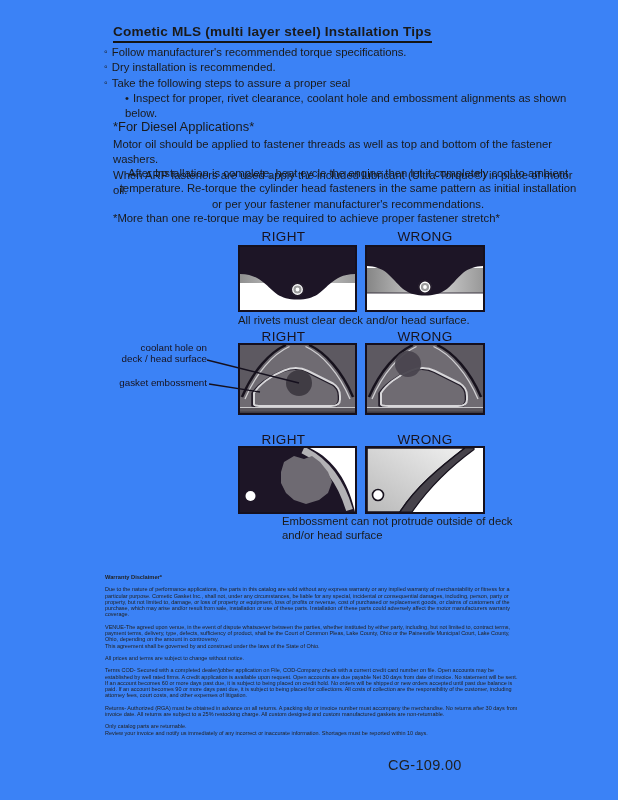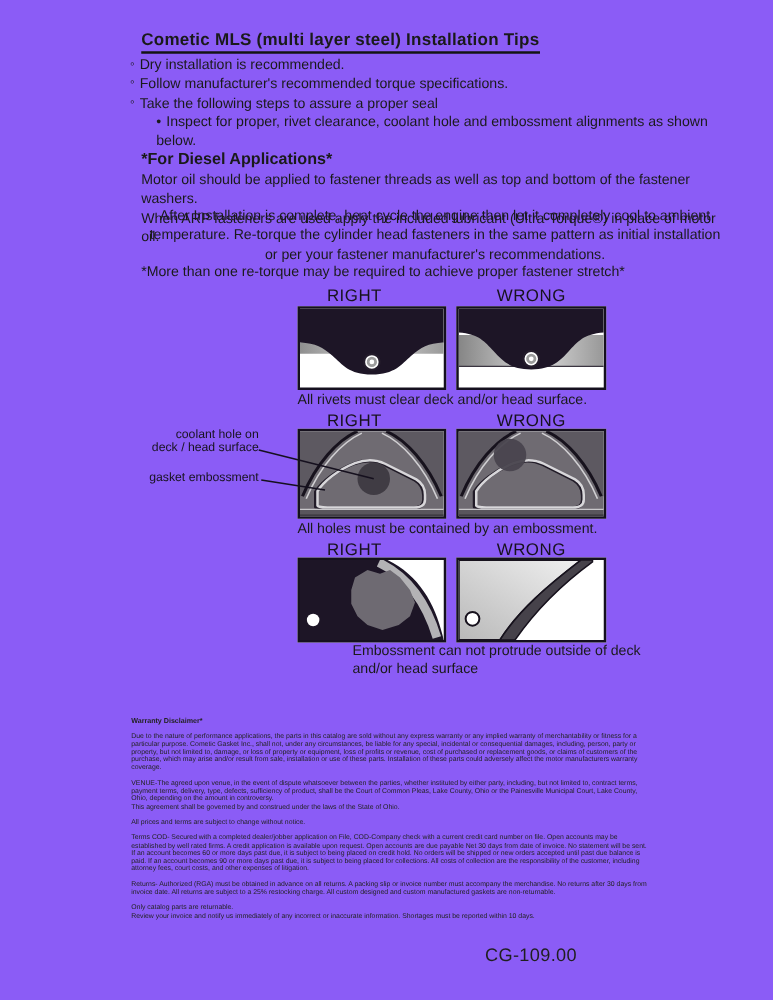--- a/index.html
+++ b/index.html
@@ -1,28 +1,28 @@
 <!DOCTYPE html>
 <html><head>
 <meta charset="utf-8">
 <style>
   html,body { margin:0; padding:0; background:#ffffff; }
   #page {
-    position:relative; width:618px; height:800px; background:#8b5cf6;
+    position:relative; width:618px; height:800px; background:#3b82f6;
     font-family:"Liberation Sans", sans-serif; color:#1a1a1a; overflow:hidden;
   }
   .title {
     position:absolute; left:113px; top:24px; font-size:13.6px; font-weight:bold;
     letter-spacing:0.2px; border-bottom:2px solid #141414; padding-bottom:2px;
   }
   .bullets { position:absolute; left:104px; top:45px; font-size:11.3px; line-height:15.3px; width:470px; }
   .b::before  { content:"◦"; margin-right:4px; font-size:10.5px; position:relative; top:-1px; }
   .sb { padding-left:21px; }
   .sb::before { content:"•"; margin-right:4px; }
-  .diesel-h { position:absolute; left:113px; top:119px; font-size:12.9px; font-weight:bold; }
+  .diesel-h { position:absolute; left:113px; top:119px; font-size:12.9px; font-weight:normal; }
   .para { position:absolute; left:113px; font-size:11.3px; line-height:15.3px; white-space:pre-line; width:470px; }
   .p1 { top:137px; }
   .p2 { top:166px;text-align:center; }
   .p3 { top:211px; }
 
   .dlab { position:absolute; font-size:13.5px; letter-spacing:0.4px; text-align:center; color:#17121d; }
   .dlab.c1 { left:224px; width:119px; }
   .dlab.c2 { left:365px; width:120px; }
   .r1 { top:229px; } .r2 { top:329px; } .r3 { top:432px; }
 
@@ -67,22 +67,22 @@
       <linearGradient id="gC" x1="0" y1="1" x2="1" y2="0">
         <stop offset="0" stop-color="#b9b9b9"></stop>
           <stop offset="1" stop-color="#f0f0f0"></stop>
       </linearGradient>
     </defs>
   </svg>
 
   <div class="title">Cometic MLS (multi layer steel) Installation Tips</div>
 
   <div class="bullets">
+    <div class="b">Follow manufacturer's recommended torque specifications.</div>
     <div class="b">Dry installation is recommended.</div>
-    <div class="b">Follow manufacturer's recommended torque specifications.</div>
     <div class="b">Take the following steps to assure a proper seal</div>
     <div class="sb">Inspect for proper, rivet clearance, coolant hole and embossment alignments as shown below.</div>
   </div>
 
   <div class="diesel-h">*For Diesel Applications*</div>
   <div class="para p1">Motor oil should be applied to fastener threads as well as top and bottom of the fastener washers.
 When ARP fasteners are used apply the included lubricant (Ultra-Torque®) in place of motor oil.</div>
   <div class="para p2">After Installation is complete, heat cycle the engine then let it completely cool to ambient
 temperature. Re-torque the cylinder head fasteners in the same pattern as initial installation
 or per your fastener manufacturer's recommendations.</div>
@@ -150,21 +150,20 @@
       <path d="M70,0 C86,7 103,26 114,52" fill="none" stroke="#17121d" stroke-width="2.4"></path>
       <path d="M66.5,1.5 C83,9 100,28 111,54" fill="none" stroke="#d0cfd2" stroke-width="1.3"></path>
       <path d="M12.5,60.5 L12.5,48.5 C17,41 29,31.5 43,26 C52,22.5 60,23 67,26.5 L92,39 C97,42 99,45.5 99,51.5 L99,55 C99,60 95,61.5 90,61.5 L21,61.5 C15,61.5 12.5,60.5 12.5,59.5 Z" fill="none" stroke="#221c28" stroke-width="2.6" stroke-linejoin="round"></path>
       <path d="M14,59.5 L14,48 C18.5,40.5 30,31 44,25.5 C53,22 61,22.5 68,26 L93,38.5 C98,41.5 100,45 100,51 L100,54.5 C100,59.5 96,61 91,61 L22,61 C16,61 14,60 14,59.5 Z" fill="none" stroke="#d8d7da" stroke-width="2" stroke-linejoin="round"></path>
       <circle cx="41" cy="19" r="13" fill="#49444e" fill-opacity="0.95"></circle>
       <rect y="62.5" width="116" height="5.5" fill="#59555c"></rect>
       <line x1="0" y1="62.5" x2="116" y2="62.5" stroke="#c9c8cb" stroke-width="1"></line>
       <rect y="66.5" width="116" height="1.5" fill="#3f3b42"></rect>
     </svg>
   </div>
-  <div class="dcap cap2">All holes must be contained by an embossment.</div>
 
   <div class="dlab r3 c1">RIGHT</div>
   <div class="dlab r3 c2">WRONG</div>
 
   <div class="dbox bx3a">
     <svg viewBox="0 0 115 64" width="115" height="64">
       <path d="M0,0 L70,0 C95,12 108,35 114,60 L115,64 L0,64 Z" fill="#1d1526"></path>
       <path d="M63,2 C88,14 102,37 109.5,62" fill="none" stroke="#b3b2b5" stroke-width="7"></path>
       <path d="M44,14 L54,8 L64,11 L72,8 L80,14 L88,24 L92,34 L88,45 L79,52 L66,56 L54,52 L46,45 L41,35 L41,24 Z" fill="#6e6a72"></path>
       <circle cx="10.5" cy="48" r="5" fill="#ffffff"></circle>

